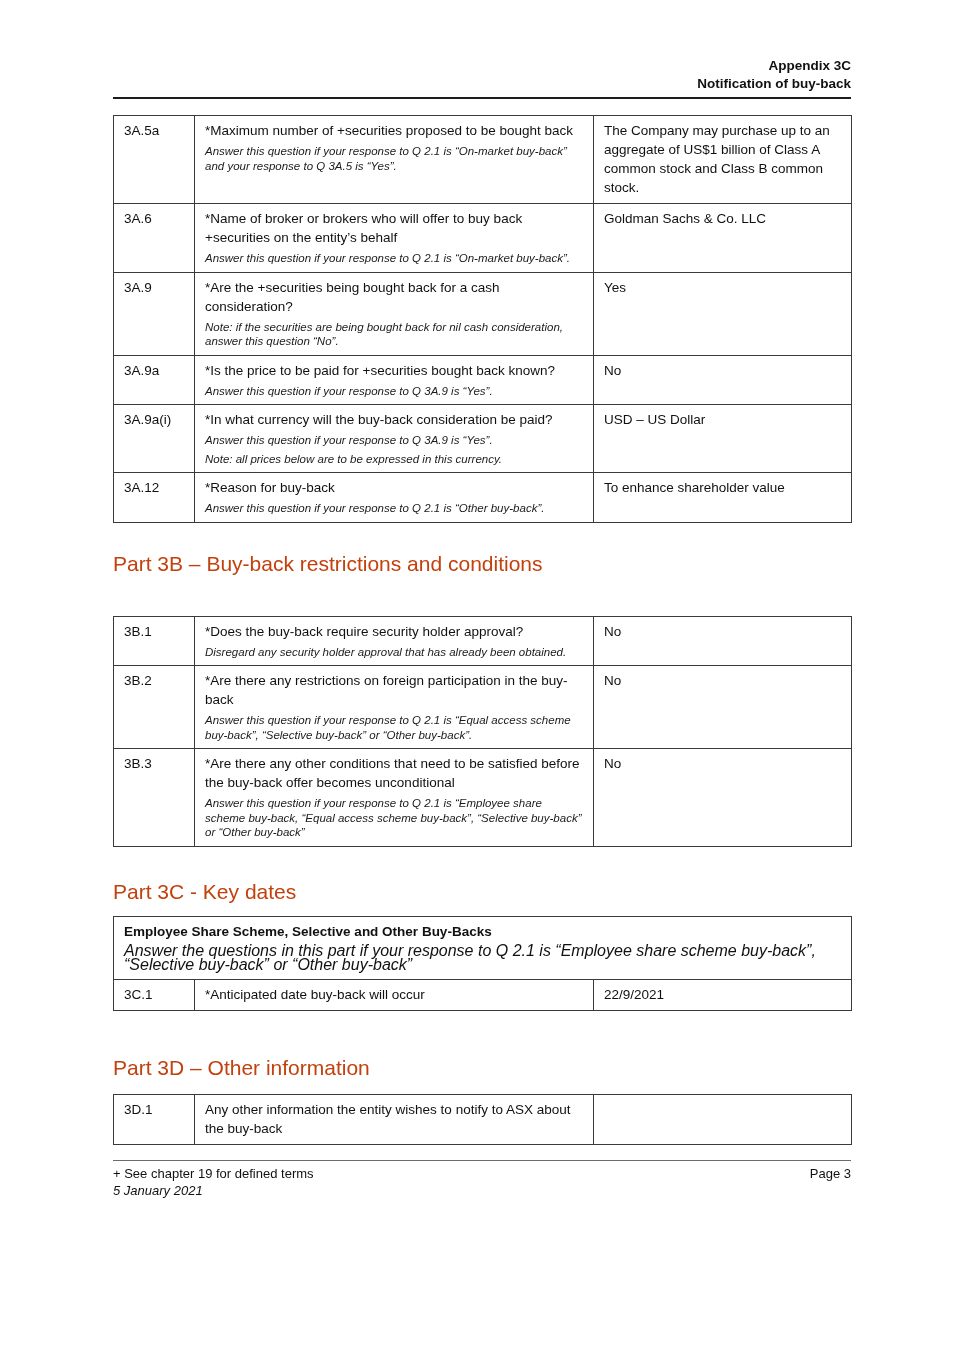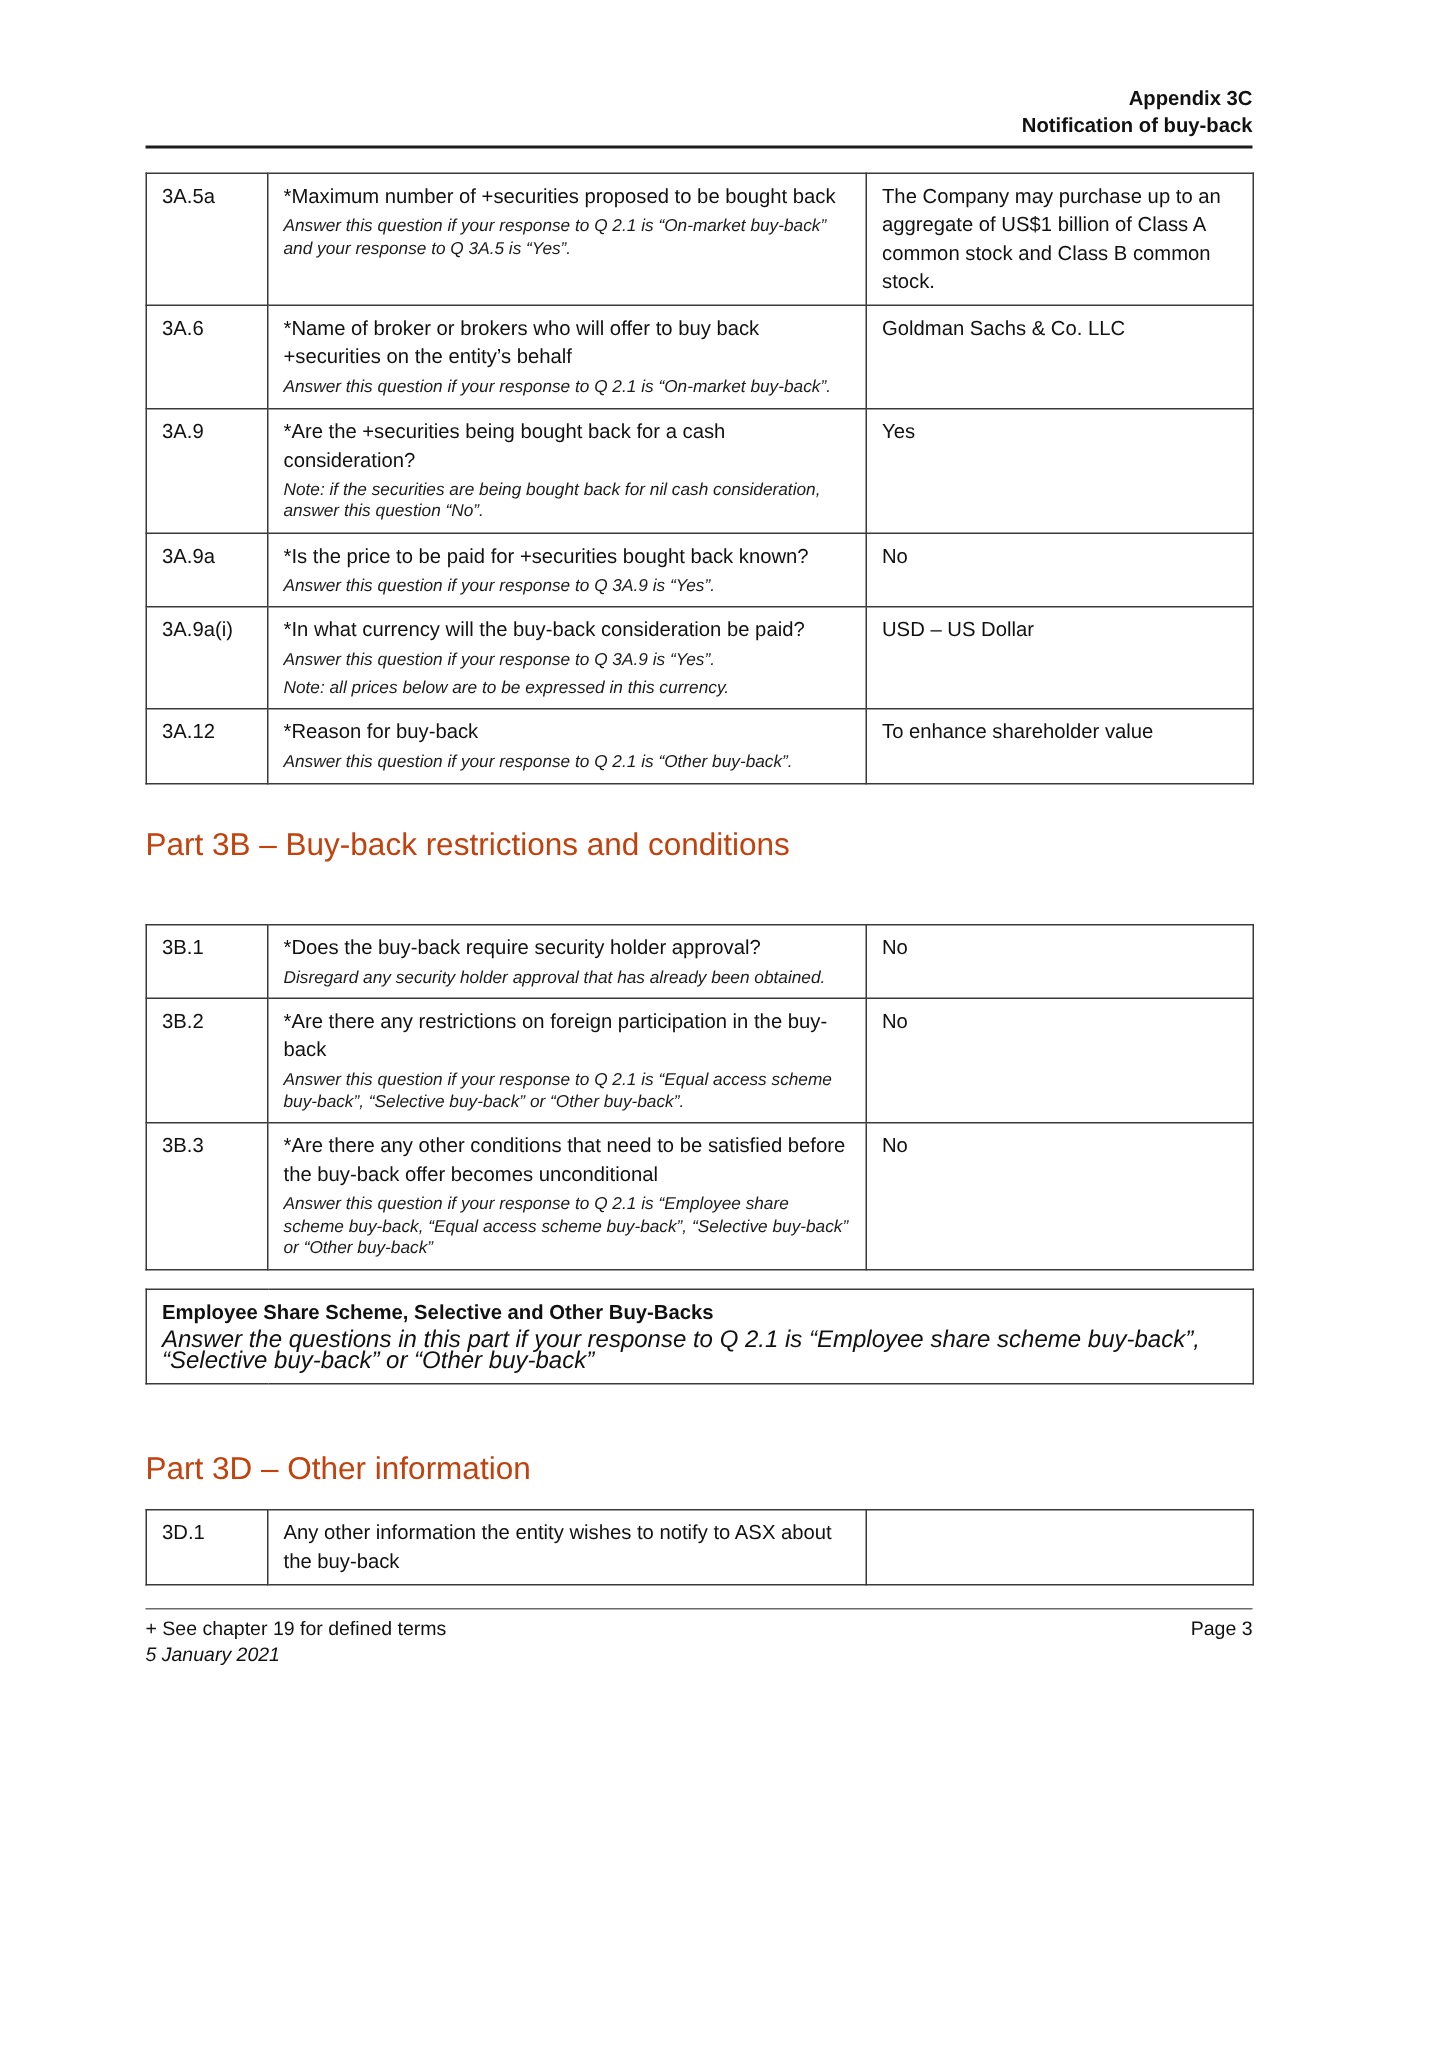--- a/index.html
+++ b/index.html
@@ -7,21 +7,21 @@
   body { font-family: "Liberation Sans", sans-serif; color: #111; }
   .page {
     position: relative;
     width: 965px;
     height: 1365px;
     background: #ffffff;
     overflow: hidden;
   }
   .content {
     position: absolute;
-    left: 97px;
+    left: 113px;
     top: 0;
     width: 738px;
   }
   
   .doc-header {
     margin-top: 57px;
     text-align: right;
     font-weight: bold;
     font-size: 13.5px;
     line-height: 18px;
@@ -196,33 +196,41 @@
           <td class="rid">3B.3</td>
           <td>
             <div class="q">*Are there any other conditions that need to be satisfied before the buy-back offer becomes unconditional</div>
             <div class="note">Answer this question if your response to Q 2.1 is “Employee share scheme buy-back, “Equal access scheme buy-back”, “Selective buy-back” or “Other buy-back”</div>
           </td>
           <td class="ans">No</td>
         </tr>
       </tbody>
     </table>
 
+    <div class="part-heading h-3c">Part 3C - Key dates</div>
 
     <table class="form t-3c">
       <colgroup>
           <col class="c-id">
           <col class="c-q">
           <col class="c-a">
         </colgroup>
       <tbody>
         <tr>
           <td colspan="3">
             <div class="banner-title">Employee Share Scheme, Selective and Other Buy-Backs</div>
             <div class="banner-note">Answer the questions in this part if your response to Q 2.1 is “Employee share scheme buy-back”, “Selective buy-back” or “Other buy-back”</div>
           </td>
+        </tr>
+        <tr>
+          <td class="rid">3C.1</td>
+          <td>
+            <div class="q">*Anticipated date buy-back will occur</div>
+          </td>
+          <td class="ans">22/9/2021</td>
         </tr>
       </tbody>
     </table>
 
     <div class="part-heading h-3d">Part 3D – Other information</div>
 
     <table class="form t-3d">
       <colgroup>
           <col class="c-id">
           <col class="c-q">

